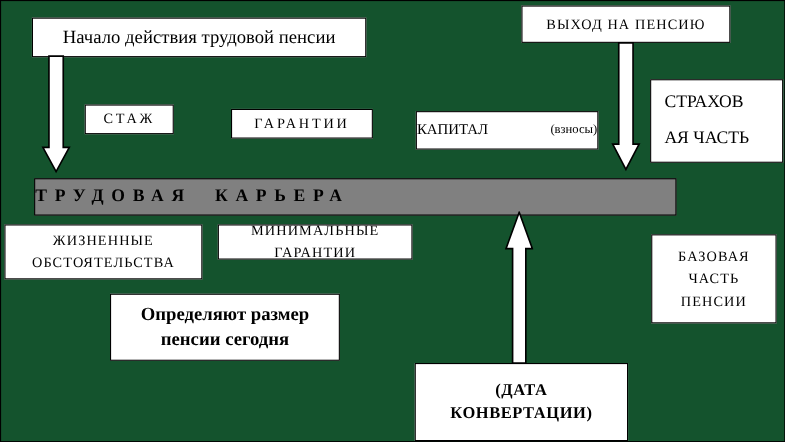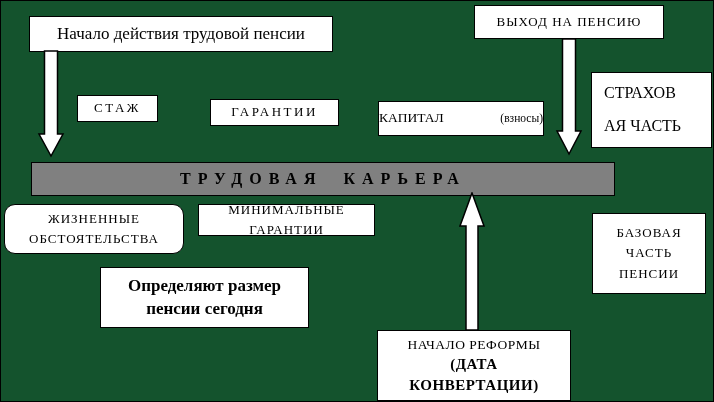--- a/index.html
+++ b/index.html
@@ -10,35 +10,35 @@
   }
   .box{
     position:absolute;background:#ffffff;border:1px solid #000;box-sizing:border-box;
     display:flex;flex-direction:column;align-items:center;justify-content:center;
     text-align:center;line-height:1.25;
   }
   .caps{letter-spacing:1px;font-size:13px;}
   .bar{
     position:absolute;left:30px;top:161px;width:584px;height:34px;
     background:#808080;border:1px solid #000;box-sizing:border-box;
-    display:flex;align-items:center;justify-content:center;
+    display:flex;align-items:center;justify-content:flex-start;
     font-weight:bold;font-size:16px;letter-spacing:7px;word-spacing:10px;color:#000;
   }
   .arrow{position:absolute;}
   .arrow polygon{fill:#ffffff;stroke:#000000;stroke-width:1.5;}
 
   #box-pension-start{left:28px;top:15px;width:304px;height:36px;font-size:17px;}
   #box-stazh{left:76px;top:94px;width:81px;height:27px;font-size:13px;letter-spacing:2.5px;text-align:right;}
   #box-zarabotok{left:209px;top:98px;width:129px;height:27px;font-size:13px;letter-spacing:2.5px;}
   #box-kapital{left:377px;top:100px;width:166px;height:35px;font-size:13.5px;flex-direction:row;gap:4px;justify-content:space-between;}
   #box-kapital .small{font-size:11.5px;}
   #box-vykhod{left:473px;top:4px;width:190px;height:34px;font-size:13px;letter-spacing:1px;}
   #box-strakhovaya{left:590px;top:71px;width:121px;height:76px;
       align-items:flex-start;text-align:right;padding-left:12px;font-size:16px;line-height:2.05;}
-  #box-zhiznennye{left:3px;top:203px;width:180px;height:50px;line-height:1.55;border-radius:11px;}
+  #box-zhiznennye{left:3px;top:203px;width:180px;height:50px;line-height:1.55;}
   #box-minimalnye{left:197px;top:203px;width:177px;height:32px;line-height:1.55;}
   #box-opredelyayut{left:99px;top:266px;width:209px;height:61px;font-size:17px;font-weight:bold;line-height:1.3;}
   #box-bazovaya{left:591px;top:200px;width:114px;height:81px;line-height:1.55;margin-top:12px;}
   #box-reforma{left:376px;top:329px;width:194px;height:71px;line-height:1.38;}
   #box-reforma .l1{font-size:13.5px;letter-spacing:0.5px;}
   #box-reforma .l2,#box-reforma .l3{font-size:15px;font-weight:bold;letter-spacing:0.5px;}
 </style>
 </head>
 <body>
 
@@ -89,21 +89,20 @@
     <span>пенсии сегодня</span>
   </div>
 
   <div class="box caps" id="box-bazovaya">
     <span>БАЗОВАЯ</span>
     <span>ЧАСТЬ</span>
     <span>ПЕНСИИ</span>
   </div>
 
   <div class="box" id="box-reforma">
-    <span class="l1">НАЧАЛО РЕФОРМЫ</span>
     <span class="l2">(ДАТА</span>
     <span class="l3">КОНВЕРТАЦИИ)</span>
   </div>
 
   <svg class="arrow" style="left:36px;top:49px;" width="28" height="108" aria-hidden="true">
     <polygon points="7.5,1 7.5,84 2,84 14,106 26,84 20.5,84 20.5,1"></polygon>
   </svg>
 
   <svg class="arrow" style="left:554px;top:37px;" width="28" height="118" aria-hidden="true">
     <polygon points="7.5,1 7.5,93 2,93 14,116 26,93 20.5,93 20.5,1"></polygon>

